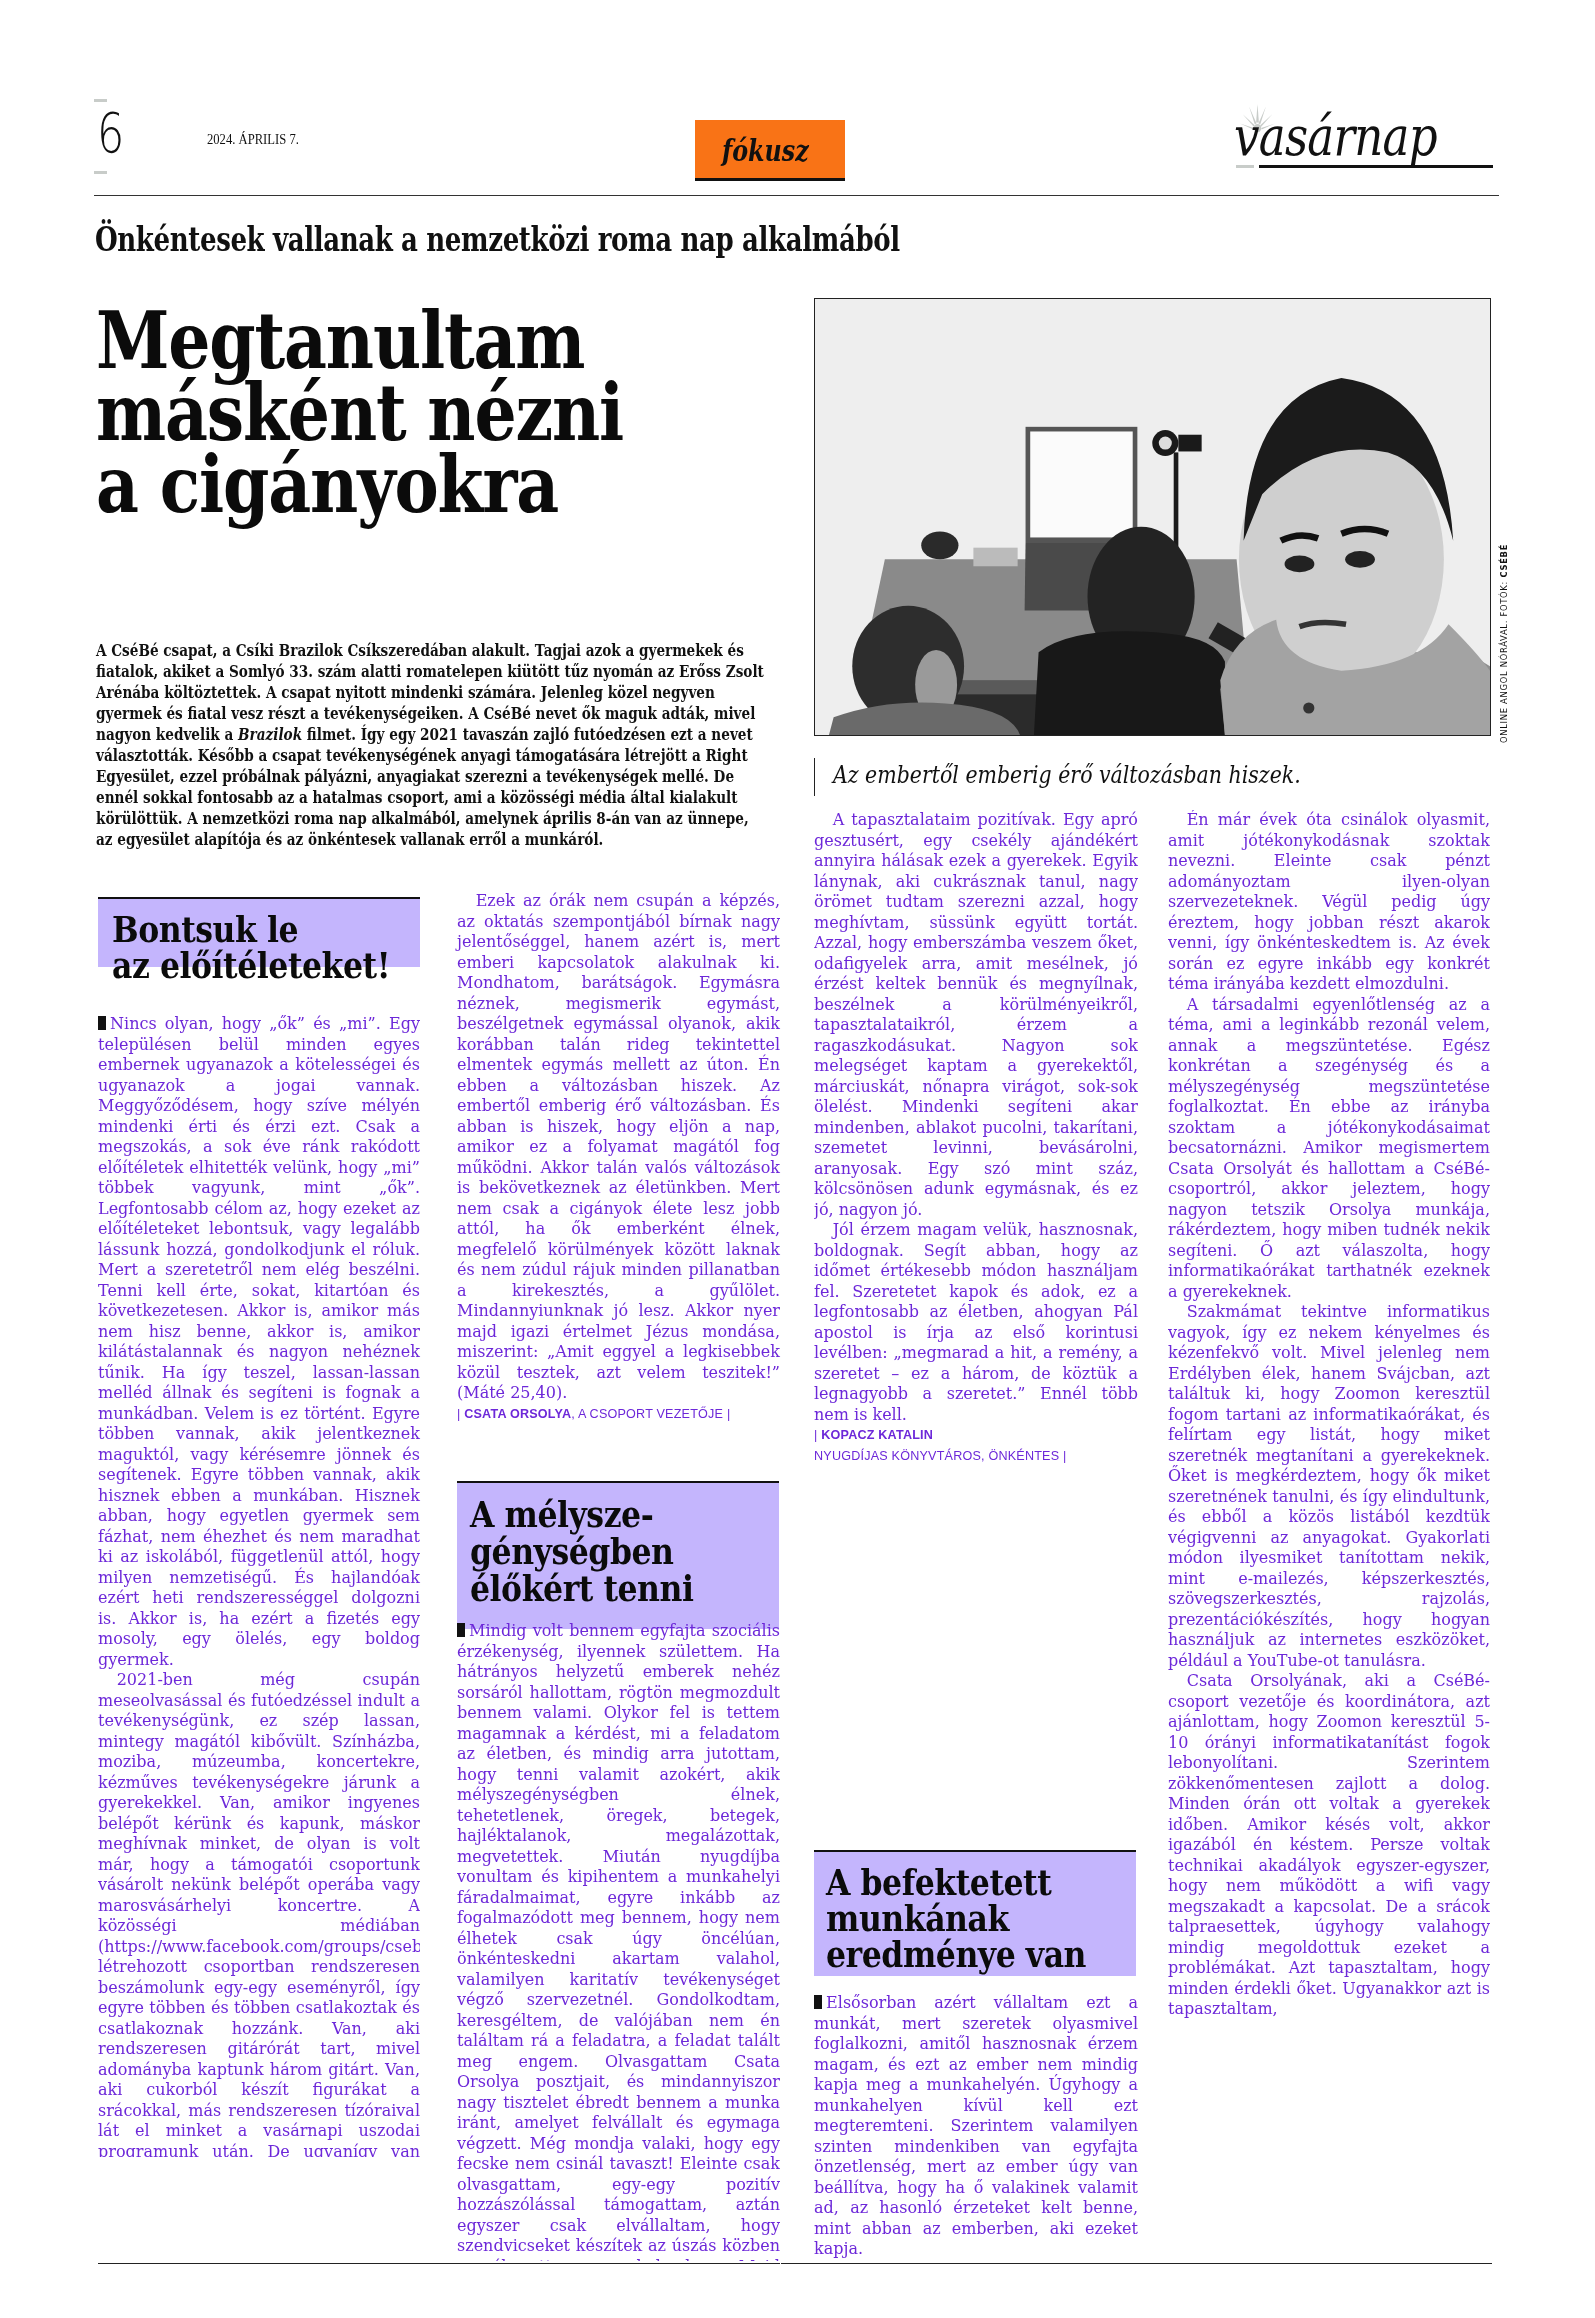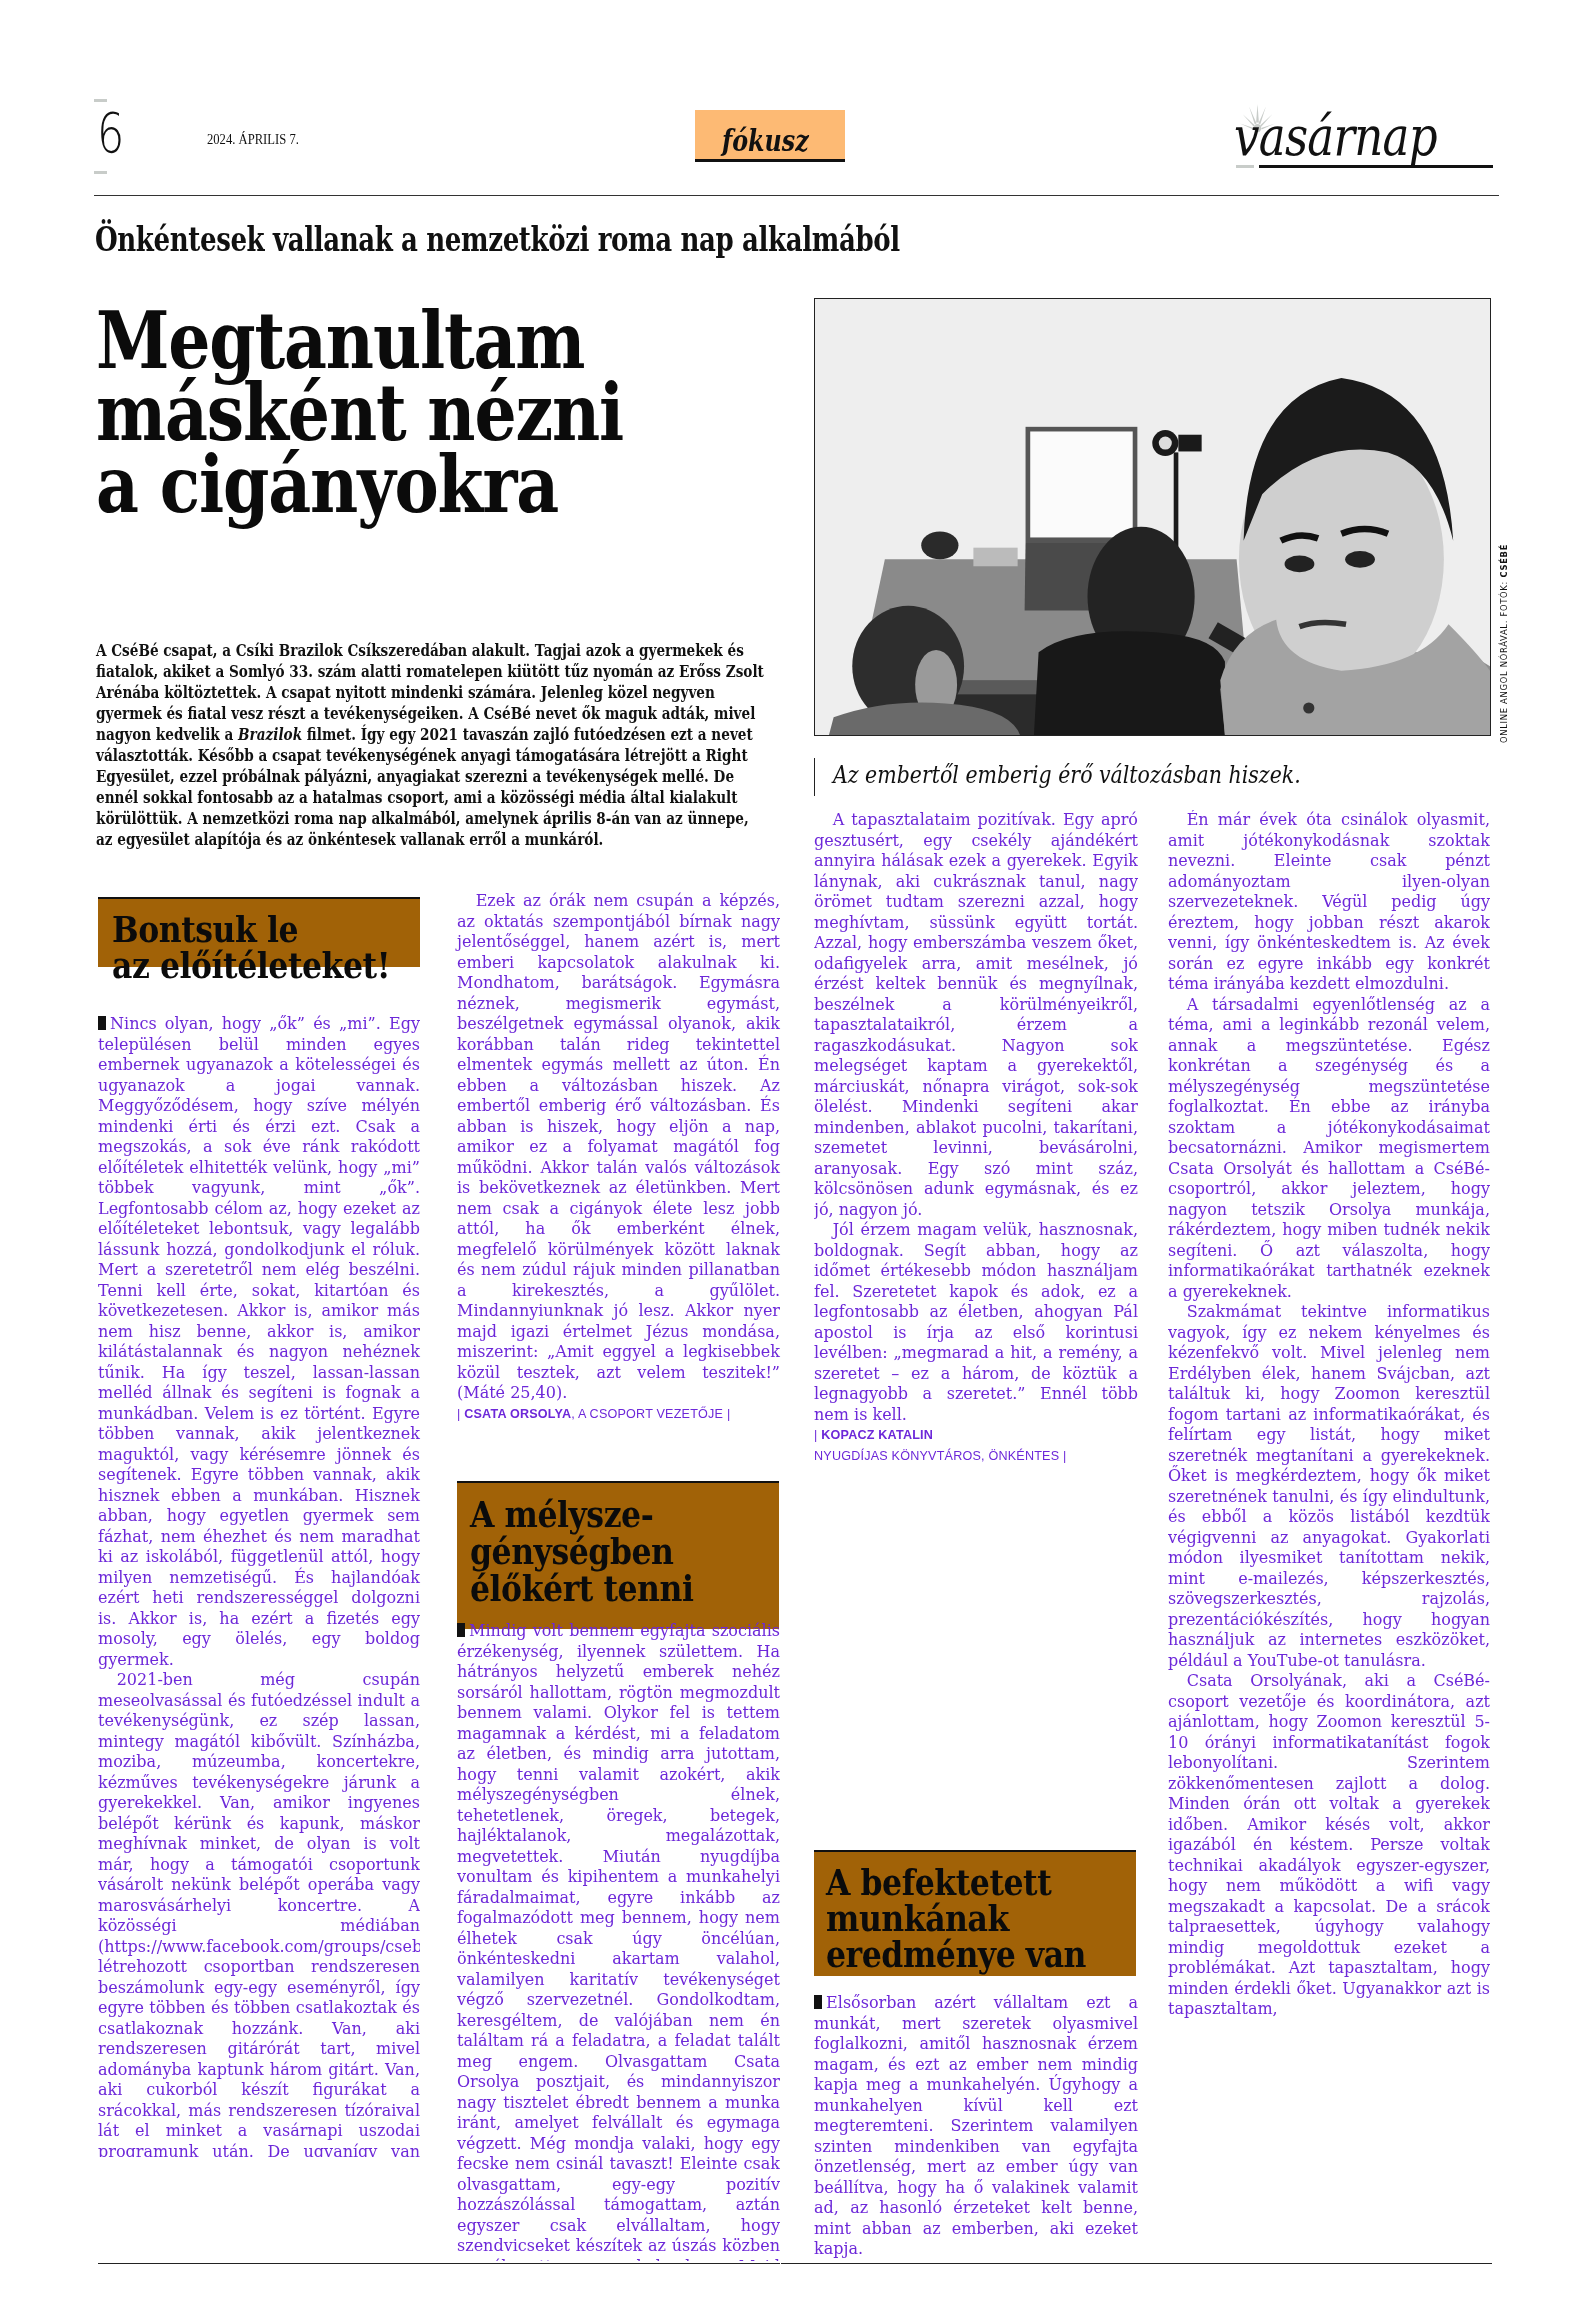--- a/index.html
+++ b/index.html
@@ -7,21 +7,21 @@
   body { position: relative; color: #111; font-family: "DejaVu Serif", serif; }
 
   
   .page-num-wrap { position: absolute; left: 94px; top: 96px; width: 37px; height: 79px; }
   .page-num-wrap .bar { position: absolute; left: 0; width: 13px; height: 3.3px; background: #c8ccc9; }
   .page-num-wrap .bar.top { top: 2.8px; }
   .page-num-wrap .bar.bottom { top: 75px; }
   .page-num { position: absolute; left: 2.8px; top: 10.3px; font-family: "DejaVu Sans", sans-serif; font-weight: 200; font-size: 55px; line-height: 1; color: #111; transform: scaleX(0.78); transform-origin: left top; }
   .issue-date { position: absolute; left: 207px; top: 130px; font-family: "Liberation Serif", serif; font-size: 15.4px; letter-spacing: 0; transform: scaleX(0.82); transform-origin: left top; color: #111; }
 
-  .section-tab { position: absolute; left: 695px; top: 110px; width: 150px; height: 52px; background: #fdba74; border-bottom: 3.3px solid #111; }
+  .section-tab { position: absolute; left: 695px; top: 120px; width: 150px; height: 61px; background: #f97316; border-bottom: 3.3px solid #111; }
   .section-tab span { position: absolute; left: 27px; top: 14px; font-family: "DejaVu Serif", serif; font-style: italic; font-weight: bold; font-size: 29px; color: #111; transform: scaleX(0.82); transform-origin: left top; }
 
   .brand { position: absolute; left: 1230px; top: 96px; width: 266px; height: 79px; }
   .brand .sun { position: absolute; left: 9.3px; top: 3.7px; width: 37px; height: 33px; }
   .brand .word { position: absolute; left: 3.7px; top: 7.5px; font-family: "DejaVu Serif", serif; font-style: italic; font-size: 55px; color: #111; transform: scaleX(0.82); transform-origin: left top; letter-spacing: -0.9px; }
   .brand .rule-grey { position: absolute; left: 5.6px; top: 69px; width: 18.7px; height: 3.3px; background: #c8ccc9; }
   .brand .rule-black { position: absolute; left: 29px; top: 69px; width: 234px; height: 3.3px; background: #111; }
 
   .top-rule { position: absolute; left: 94px; top: 195px; width: 1405px; height: 1.4px; background: #333; }
 
@@ -48,21 +48,21 @@
   .col p.indent { text-indent: 18.7px; }
   .col .square { display: inline-block; width: 8.4px; height: 14px; background: #111; margin-right: 3.7px; vertical-align: -1.4px; }
   .col .sig { font-family: Liberation Sans, sans-serif; font-size: 12.6px; letter-spacing: 0.2px; text-align: left; }
   .col .sig b { font-weight: 900; }
 
   .col1 { left: 98px; top: 1014px; width: 322px; }
   .col2 { left: 457px; top: 891px; width: 323px; }
   .col3 { left: 814px; top: 810px; width: 324px; }
   .col4 { left: 1168px; top: 810px; width: 322px; }
 
-  .subhead { position: absolute; background: #a16207; border-top: 2.3px solid #111; }
+  .subhead { position: absolute; background: #c4b5fd; border-top: 2.3px solid #111; }
   .subhead span { display: block; font-family: "DejaVu Serif", serif; font-weight: bold; font-size: 37px; line-height: 43px; color: #0b0b0b; white-space: nowrap; transform: scaleX(0.9); transform-origin: left top; letter-spacing: -0.5px; }
   .sub1 { left: 98px; top: 897px; width: 322px; height: 70px; padding: 13px 0 0 14px; }
   .sub1 span { font-size: 35px; line-height: 36px; }
   .sub2 { left: 457px; top: 1481px; width: 322px; height: 148px; padding: 13px 0 0 13px; }
   .sub2 span { font-size: 35px; line-height: 37px; }
   .sub3 { left: 814px; top: 1850px; width: 322px; height: 82px; padding: 13px 0 0 12px; }
   .sub3 span { font-size: 35px; line-height: 36px; }
 
   .foot-rule { position: absolute; top: 2263px; height: 1.4px; background: #222; }
   .fr1 { left: 98px; width: 682px; }

